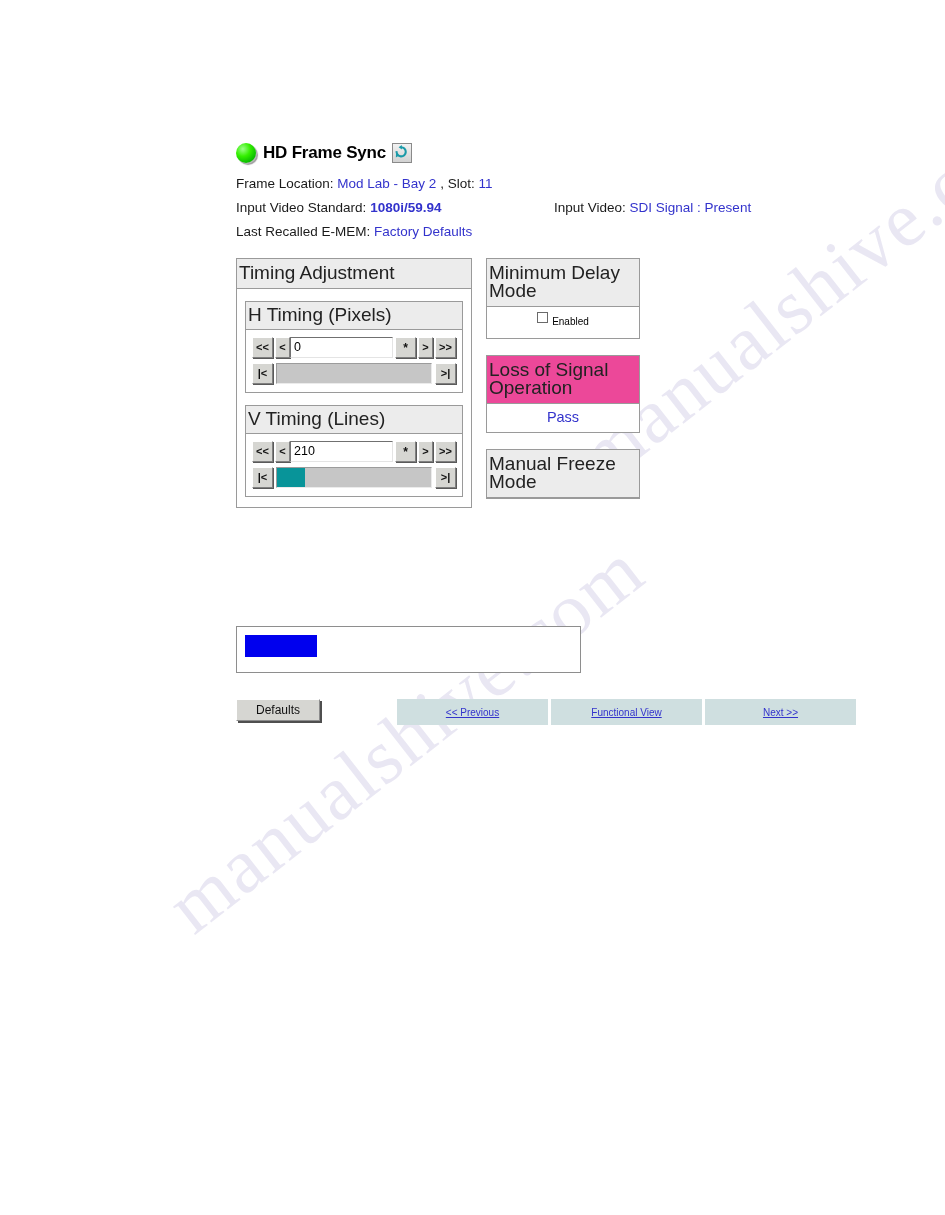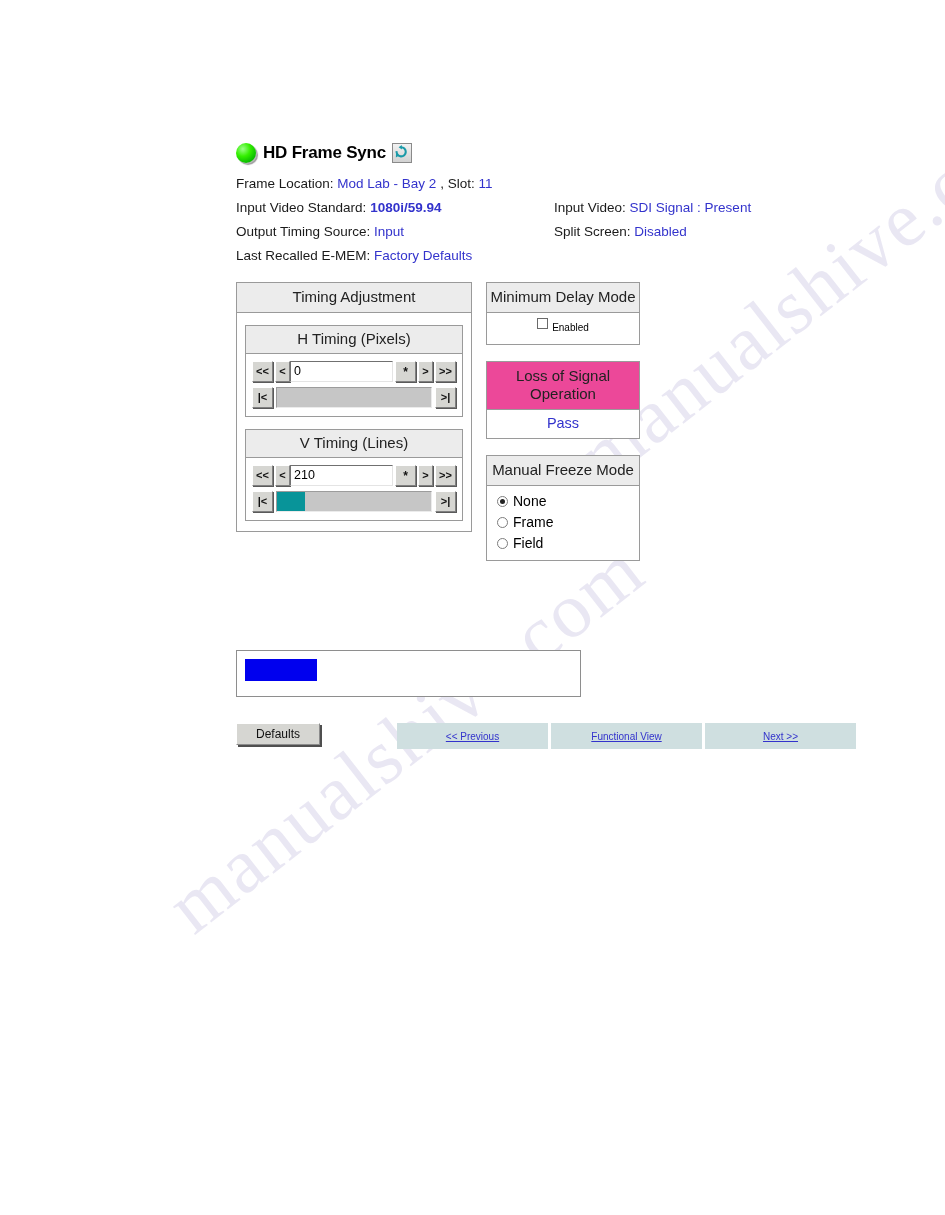--- a/index.html
+++ b/index.html
@@ -81,22 +81,22 @@
 
   
   .panel {
     border: 1px solid #9a9a9a;
     background: #ffffff;
     box-sizing: border-box;
   }
   .panel-hd {
     background: #ececec;
     border-bottom: 1px solid #9a9a9a;
-    text-align: center;
-    font-size: 15px;
+    text-align: left;
+    font-size: 19px;
     color: #222;
     padding: 5px 2px 6px;
     line-height: 18px;
   }
   .panel-bd {
     background: #ffffff;
     padding: 6px;
   }
 
   
@@ -372,30 +372,20 @@
         <span class="v" style="color: rgb(51, 51, 204);">11</span>
       </div>
       <div class="info-row2">
         <div class="lcol">
           <span>Input Video Standard:</span>
           <span class="v" style="color: rgb(51, 51, 204); font-weight: bold;">1080i/59.94</span>
         </div>
         <div class="rcol">
           <span>Input Video:</span>
           <span class="v" style="color: rgb(51, 51, 204);">SDI Signal : Present</span>
-        </div>
-      </div>
-      <div class="info-row2">
-        <div class="lcol">
-          <span>Output Timing Source:</span>
-          <span class="v" style="color: rgb(51, 51, 204);">Input</span>
-        </div>
-        <div class="rcol">
-          <span>Split Screen:</span>
-          <span class="v" style="color: rgb(51, 51, 204);">Disabled</span>
         </div>
       </div>
       <div class="info-row2">
         <div class="lcol">
           <span>Last Recalled E-MEM:</span>
           <span class="v" style="color: rgb(51, 51, 204);">Factory Defaults</span>
         </div>
       </div>
     </div>
 
@@ -466,34 +456,20 @@
 
         <div class="panel rp">
           <div class="panel-hd" style="background: #ec4899;">Loss of Signal Operation</div>
           <div class="panel-bd" style="padding:2px 4px 3px;">
             <div class="los-value" style="color: rgb(51, 51, 204);">Pass</div>
           </div>
         </div>
 
         <div class="panel rp">
           <div class="panel-hd" style="background: rgb(236, 236, 236);">Manual Freeze Mode</div>
-          <div class="panel-bd" style="padding:5px 4px 6px;">
-            <div class="radio-line">
-              <span class="radio on"></span>
-              <span>None</span>
-            </div>
-            <div class="radio-line">
-              <span class="radio"></span>
-              <span>Frame</span>
-            </div>
-            <div class="radio-line">
-              <span class="radio"></span>
-              <span>Field</span>
-            </div>
-          </div>
         </div>
 
       </div>
     </div>
 
     <div class="dwp-wrap">
       <div class="dwp-box">
         <div class="dwp-bar" style="width: 22%; background: rgb(0, 0, 238);"></div>
       </div>
     </div>

